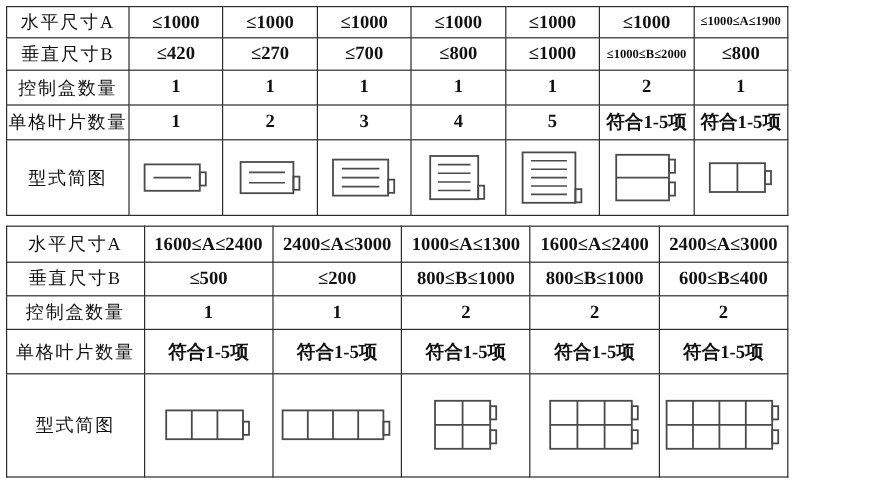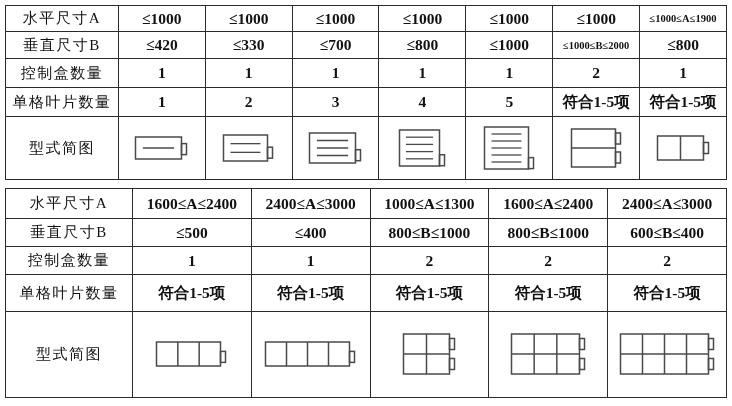--- a/index.html
+++ b/index.html
@@ -4,21 +4,21 @@
 <style>
   html,body{margin:0;padding:0;background:#ffffff;}
   body{
     width:732px;height:406px;overflow:hidden;
     font-family:"Liberation Serif","DejaVu Serif",serif;
     color:#111111;
   }
   .page{box-sizing:border-box;padding:5px;}
   table.spec-table{
     border-collapse:collapse;
-    width:722px;
+    width:652px;
     table-layout:fixed;
   }
   table.spec-table td{
     border:1.6px solid #2b2b2b;
     text-align:center;
     vertical-align:middle;
     padding:0 1px;
     overflow:hidden;
     white-space:nowrap;
   }
@@ -64,21 +64,21 @@
           <td class="val">≤1000</td>
           <td class="val">≤1000</td>
           <td class="val">≤1000</td>
           <td class="val">≤1000</td>
           <td class="val">≤1000</td>
           <td class="val compact">≤1000≤A≤1900</td>
         </tr>
         <tr>
           <td class="rowhead">垂直尺寸B</td>
           <td class="val">≤420</td>
-          <td class="val">≤330</td>
+          <td class="val">≤270</td>
           <td class="val">≤700</td>
           <td class="val">≤800</td>
           <td class="val">≤1000</td>
           <td class="val compact">≤1000≤B≤2000</td>
           <td class="val">≤800</td>
         </tr>
         <tr>
           <td class="rowhead">控制盒数量</td>
           <td class="val">1</td>
           <td class="val">1</td>
@@ -178,21 +178,21 @@
           <td class="rowhead">水平尺寸A</td>
           <td class="val">1600≤A≤2400</td>
           <td class="val">2400≤A≤3000</td>
           <td class="val">1000≤A≤1300</td>
           <td class="val">1600≤A≤2400</td>
           <td class="val">2400≤A≤3000</td>
         </tr>
         <tr>
           <td class="rowhead">垂直尺寸B</td>
           <td class="val">≤500</td>
-          <td class="val">≤400</td>
+          <td class="val">≤200</td>
           <td class="val">800≤B≤1000</td>
           <td class="val">800≤B≤1000</td>
           <td class="val">600≤B≤400</td>
         </tr>
         <tr>
           <td class="rowhead">控制盒数量</td>
           <td class="val">1</td>
           <td class="val">1</td>
           <td class="val">2</td>
           <td class="val">2</td>

